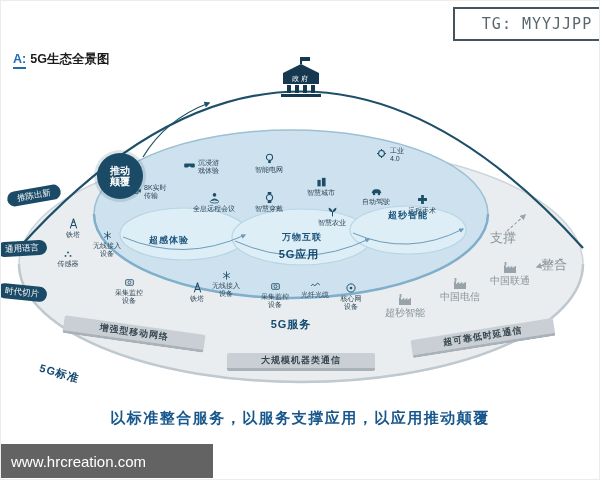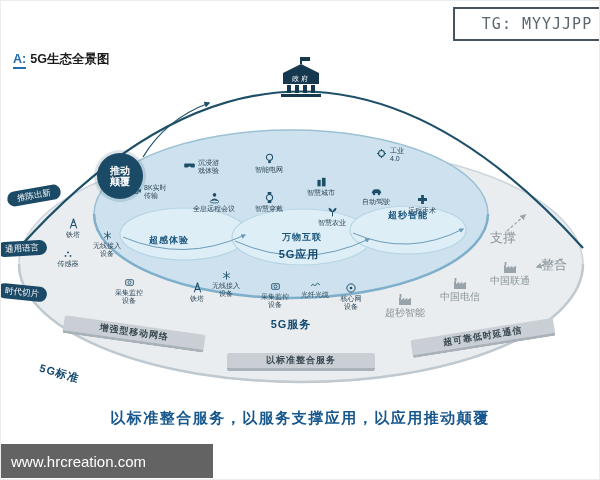--- a/index.html
+++ b/index.html
@@ -311,20 +311,20 @@
   <svg class="ic-gray" width="16" height="16" viewBox="0 0 16 16">
       <use href="#sym-factory"></use>
     </svg>
   <span class="carrier-lbl">中国联通</span>
 </div>
 
 <div class="pin anno-lbl" style="left:489px;top:228px">支撑</div>
 <div class="pin anno-lbl" style="left:540px;top:255px">整合</div>
 
 <div class="pin ribbon" style="left:62px;top:324px;width:142px;height:18px;transform:rotate(8deg)">增强型移动网络</div>
-<div class="pin ribbon" style="left:226px;top:352px;width:148px;height:18px">以标准整合服务</div>
+<div class="pin ribbon" style="left:226px;top:352px;width:148px;height:18px">大规模机器类通信</div>
 <div class="pin ribbon" style="left:410px;top:328px;width:144px;height:18px;transform:rotate(-9deg)">超可靠低时延通信</div>
 <div class="pin layer-title" style="left:38px;top:365px;transform:rotate(16deg)">5G标准</div>
 
 <div class="pin slogan" style="left:0;top:408px">以标准整合服务，以服务支撑应用，以应用推动颠覆</div>
 <div class="pin sitewm" style="left:0;top:443px;width:212px;height:34px">
   <span>www.hrcreation.com</span>
 </div>
 
 </body></html>

